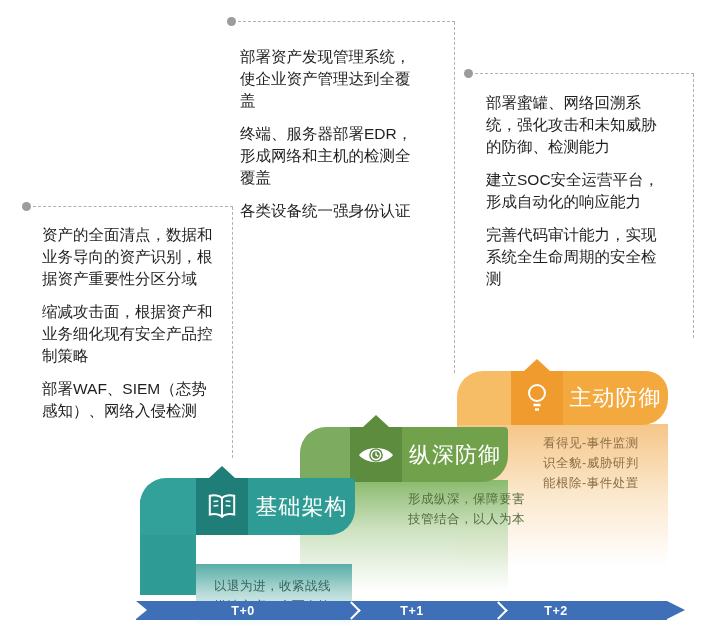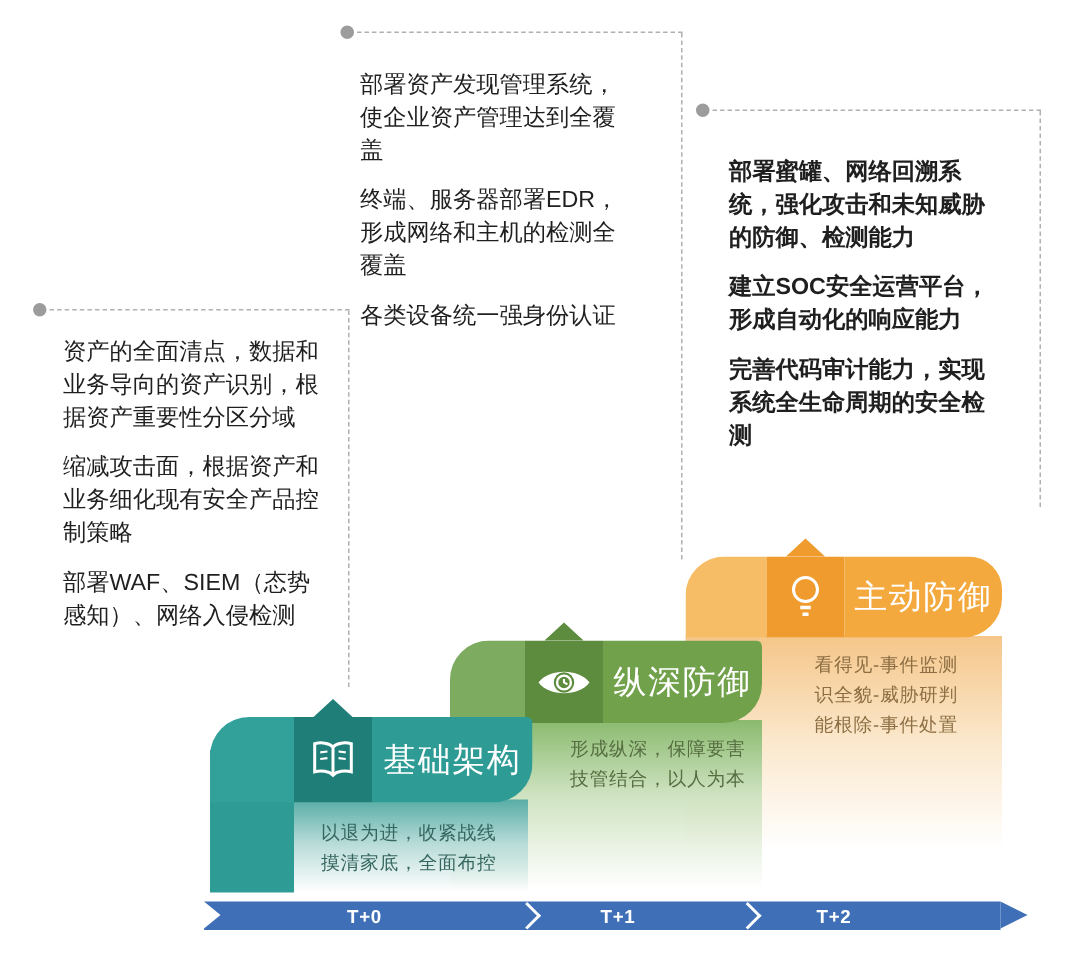--- a/index.html
+++ b/index.html
@@ -30,21 +30,21 @@
   .p1-main{background:#2E9C95;} .p1-band{background:#32A199;} .p1-dark{background:#1F7E78;}
   .p1-tri{border-bottom:12px solid #1F7E78;}
   .p1-body{background:linear-gradient(180deg,#58ADA6 0%,#B9DCD9 48%,rgba(255,255,255,0) 100%);}
   .p1-sub{color:#35665F;}
   .p1-col{position:absolute;background:#2E9C95;}
   
   .p2-hdr{border-radius:26px 4px 26px 0;}
   .p2-main{background:#71A24B;} .p2-band{background:#7DAB5F;} .p2-dark{background:#5D8C3E;}
   .p2-tri{border-bottom:12px solid #5D8C3E;}
   .p2-body{background:linear-gradient(180deg,#8ABA6E 0%,#CFE3C2 45%,rgba(255,255,255,0) 100%);}
-  .p2-sub{color:#566E41;}
+  .p2-sub{color:#566E41;margin-left:28px;}
   
   .p3-hdr{border-radius:26px 22px 26px 0;}
   .p3-main{background:#F4A93E;} .p3-band{background:#F6BC66;} .p3-dark{background:#F09B2D;}
   .p3-tri{border-bottom:12px solid #F09B2D;}
   .p3-body{background:linear-gradient(180deg,#F5C689 0%,#FBE8CD 50%,rgba(255,255,255,0) 100%);}
   .p3-sub{color:#8D6F43;}
   
   .tl-bar{position:absolute;left:136px;top:601px;width:531px;height:19px;background:#3E6FB7;}
   .tl-head{position:absolute;left:667px;top:601px;width:0;height:0;
            border-left:18px solid #3E6FB7;border-top:9.5px solid transparent;border-bottom:9.5px solid transparent;}
@@ -77,21 +77,21 @@
     <p>缩减攻击面，根据资产和业务细化现有安全产品控制策略</p>
     <p>部署WAF、SIEM（态势感知）、网络入侵检测</p>
   </div>
 
   <div class="note" style="left:240px;top:46px;">
     <p>部署资产发现管理系统，使企业资产管理达到全覆盖</p>
     <p>终端、服务器部署EDR，形成网络和主机的检测全覆盖</p>
     <p>各类设备统一强身份认证</p>
   </div>
 
-  <div class="note" style="left:486px;top:104px;font-weight:bold;">
+  <div class="note" style="left:486px;top:92px;">
     <p>部署蜜罐、网络回溯系统，强化攻击和未知威胁的防御、检测能力</p>
     <p>建立SOC安全运营平台，形成自动化的响应能力</p>
     <p>完善代码审计能力，实现系统全生命周期的安全检测</p>
   </div>
 
   <div class="body-panel p3-body" style="left:457px;top:424px;width:211px;height:142px;">
     <div class="subtitle p3-sub" style="left:86px;top:9px;">
       <span>看得见-事件监测</span>
       <span>识全貌-威胁研判</span>
       <span>能根除-事件处置</span>
@@ -124,21 +124,21 @@
         <path d="M3 12 C10 2.5, 30 2.5, 37 12 C30 21.5, 10 21.5, 3 12 Z" fill="#ffffff"></path>
         <circle cx="20" cy="12" r="6.8" fill="#5D8C3E"></circle>
         <circle cx="20" cy="12" r="4.6" fill="none" stroke="#ffffff" stroke-width="1.6"></circle>
         <path d="M20 9.6 L20 12 L22.3 13.3" fill="none" stroke="#ffffff" stroke-width="1.4"></path>
       </svg>
     </div>
     <div class="ttl p2-main">纵深防御</div>
   </div>
 
   <div class="p1-col" style="left:140px;top:500px;width:56px;height:95px;"></div>
-  <div class="body-panel p1-body" style="left:196px;top:533px;width:156px;height:62px;">
+  <div class="body-panel p1-body" style="left:196px;top:564px;width:156px;height:62px;">
     <div class="subtitle p1-sub" style="left:18px;top:12px;">
       <span>以退为进，收紧战线</span>
       <span>摸清家底，全面布控</span>
     </div>
   </div>
   <span class="tri p1-tri" style="left:209px;top:466px;"></span>
   <div class="hdr p1-hdr" style="left:140px;top:478px;width:215px;height:57px;">
     <div class="band p1-band"></div>
     <div class="iconbox p1-dark">
       <svg width="34" height="27" viewBox="0 0 34 27">

